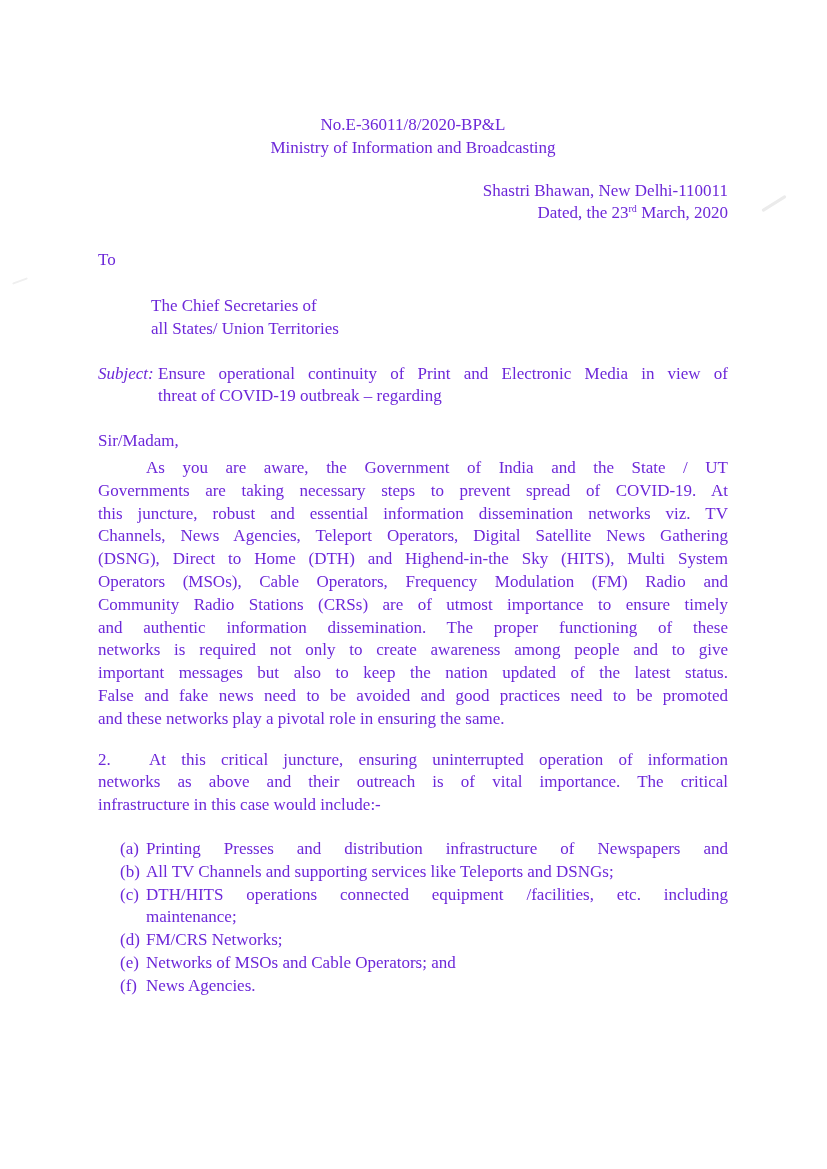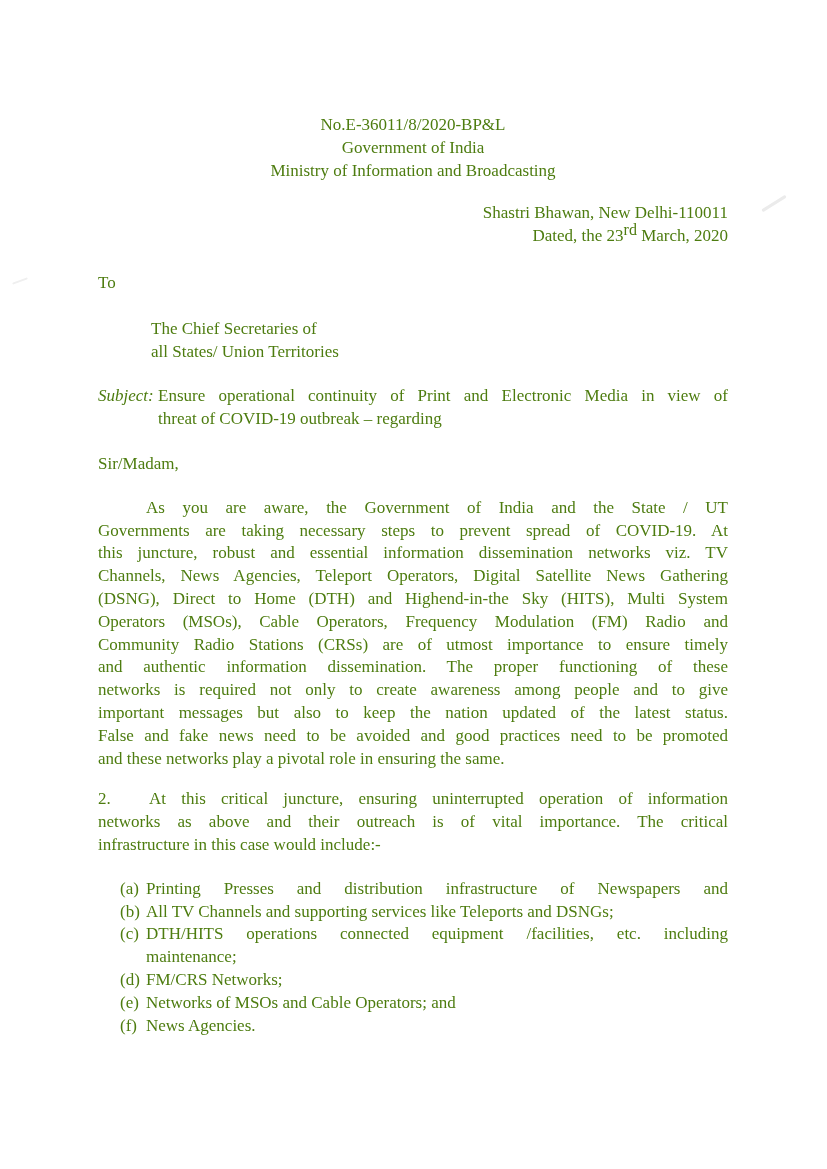--- a/index.html
+++ b/index.html
@@ -6,66 +6,65 @@
     margin: 0;
     padding: 0;
     background: #ffffff;
   }
   .page {
     position: relative;
     width: 827px;
     height: 1169px;
     background: #ffffff;
     overflow: hidden;
-    color: #4d7c0f;
+    color: #6d28d9;
     font-family: "Liberation Serif", "DejaVu Serif", serif;
     font-size: 17px;
     line-height: 22.8px;
   }
   .content {
     position: absolute;
     left: 98px;
     top: 0;
     width: 630px;
     padding-top: 114px;
   }
   .letterhead { text-align: center; }
   .place-date { margin-top: 20px; text-align: right; }
   .to-label   { margin-top: 24px; }
   .recipient  { margin-top: 23px; margin-left: 53px; font-family: Liberation Serif, serif; }
   .subject    { margin-top: 22px; position: relative; padding-left: 60px; }
   .subject-label { position: absolute; left: 0; top: 0; font-style: italic; }
   .salutation { margin-top: 22px; }
   .para   { position: relative; }
-  .para-0 { margin-top: 21px; font-family: Liberation Serif, serif; }
+  .para-0 { margin-top: 4px; font-family: Liberation Serif, serif; }
   .para-1 { margin-top: 18px; }
   .para-num { position: absolute; left: 0; top: 0; }
   .para-0 .first-line { text-indent: 48px; }
   .para-1 .first-line { text-indent: 51px; }
   .list { margin-top: 21px; margin-left: 22px; }
   .list-item { position: relative; padding-left: 26px; }
   .item-label { position: absolute; left: 0; top: 0; }
   .jline { text-align: justify; text-align-last: justify; }
-  sup { font-size: 16px; line-height: 0; vertical-align: 6px; text-align: right; }
+  sup { font-size: 10px; line-height: 0; vertical-align: 6px; text-align: right; }
   .artifact { position: absolute; border-radius: 2px; }
   .artifact-1 { left: 760px; top: 202px; width: 28px; height: 3px; background: #ebebeb; transform: rotate(-32deg); }
   .artifact-2 { left: 12px; top: 280px; width: 16px; height: 2px; background: #efefef; transform: rotate(-20deg); }
 </style>
 </head>
 <body>
 
 <div class="page">
   <div class="artifact artifact-1"></div>
   <div class="artifact artifact-2"></div>
 
   <div class="content">
 
     <div class="letterhead">
       <div>No.E-36011/8/2020-BP&amp;L</div>
-      <div>Government of India</div>
       <div>Ministry of Information and Broadcasting</div>
     </div>
 
     <div class="place-date">
       <div>Shastri Bhawan, New Delhi-110011</div>
       <div><span>Dated, the </span><span>23</span><sup>rd</sup><span> March, 2020</span></div>
     </div>
 
     <div class="to-label">To</div>
 

